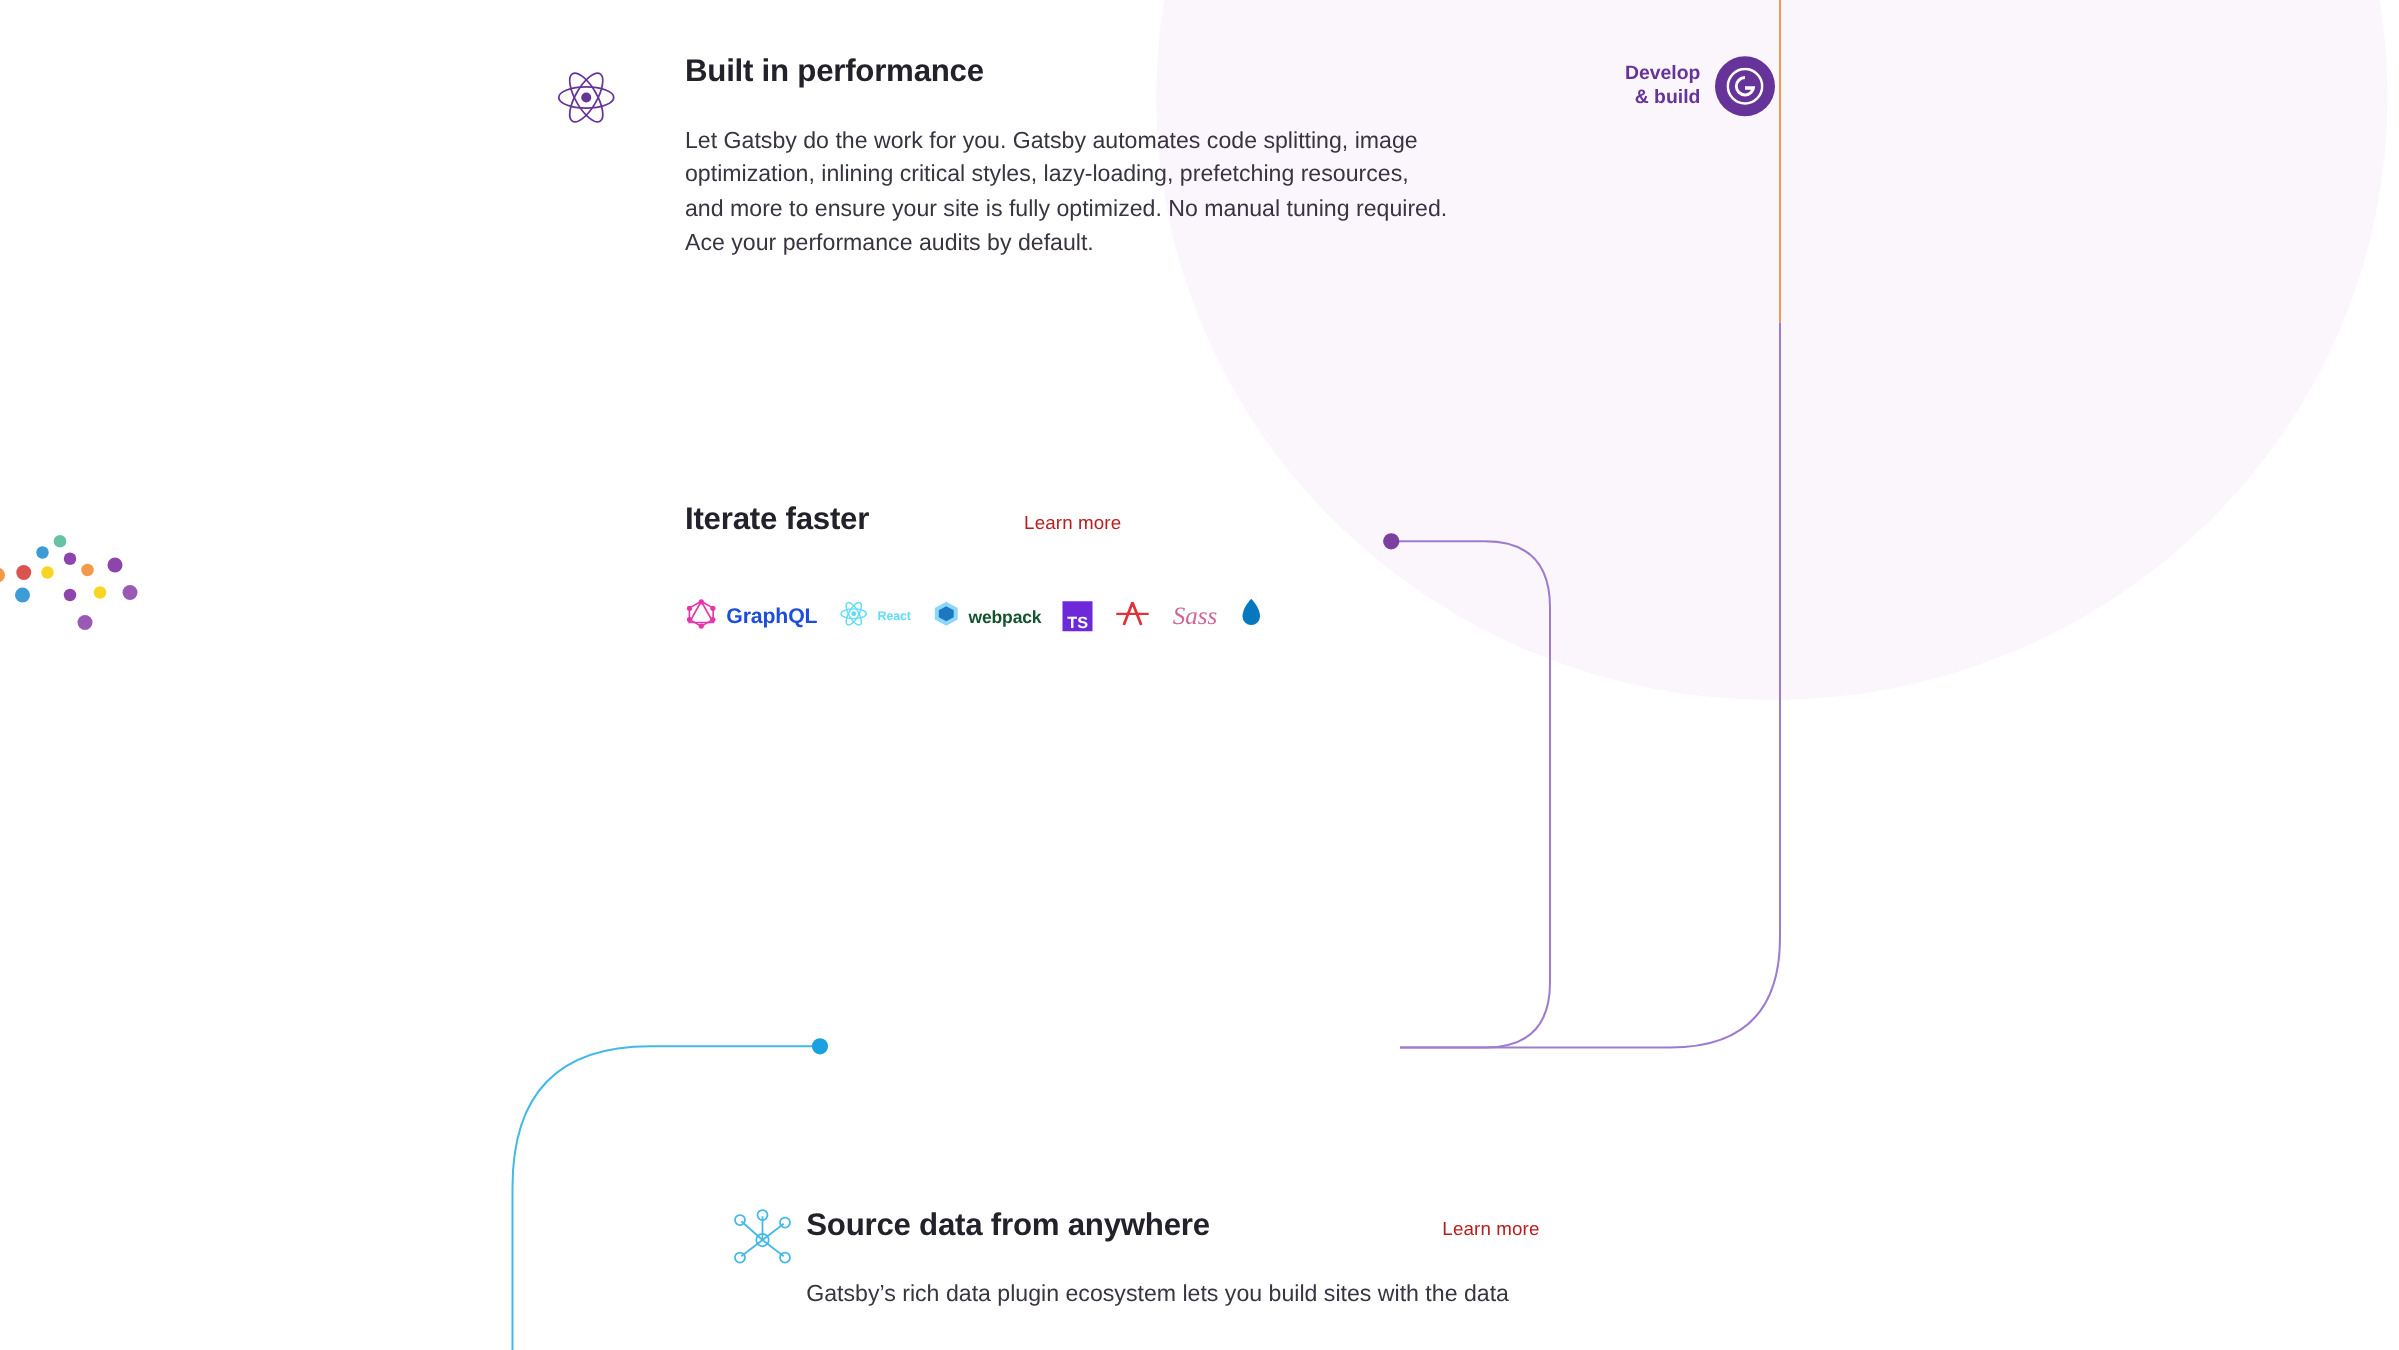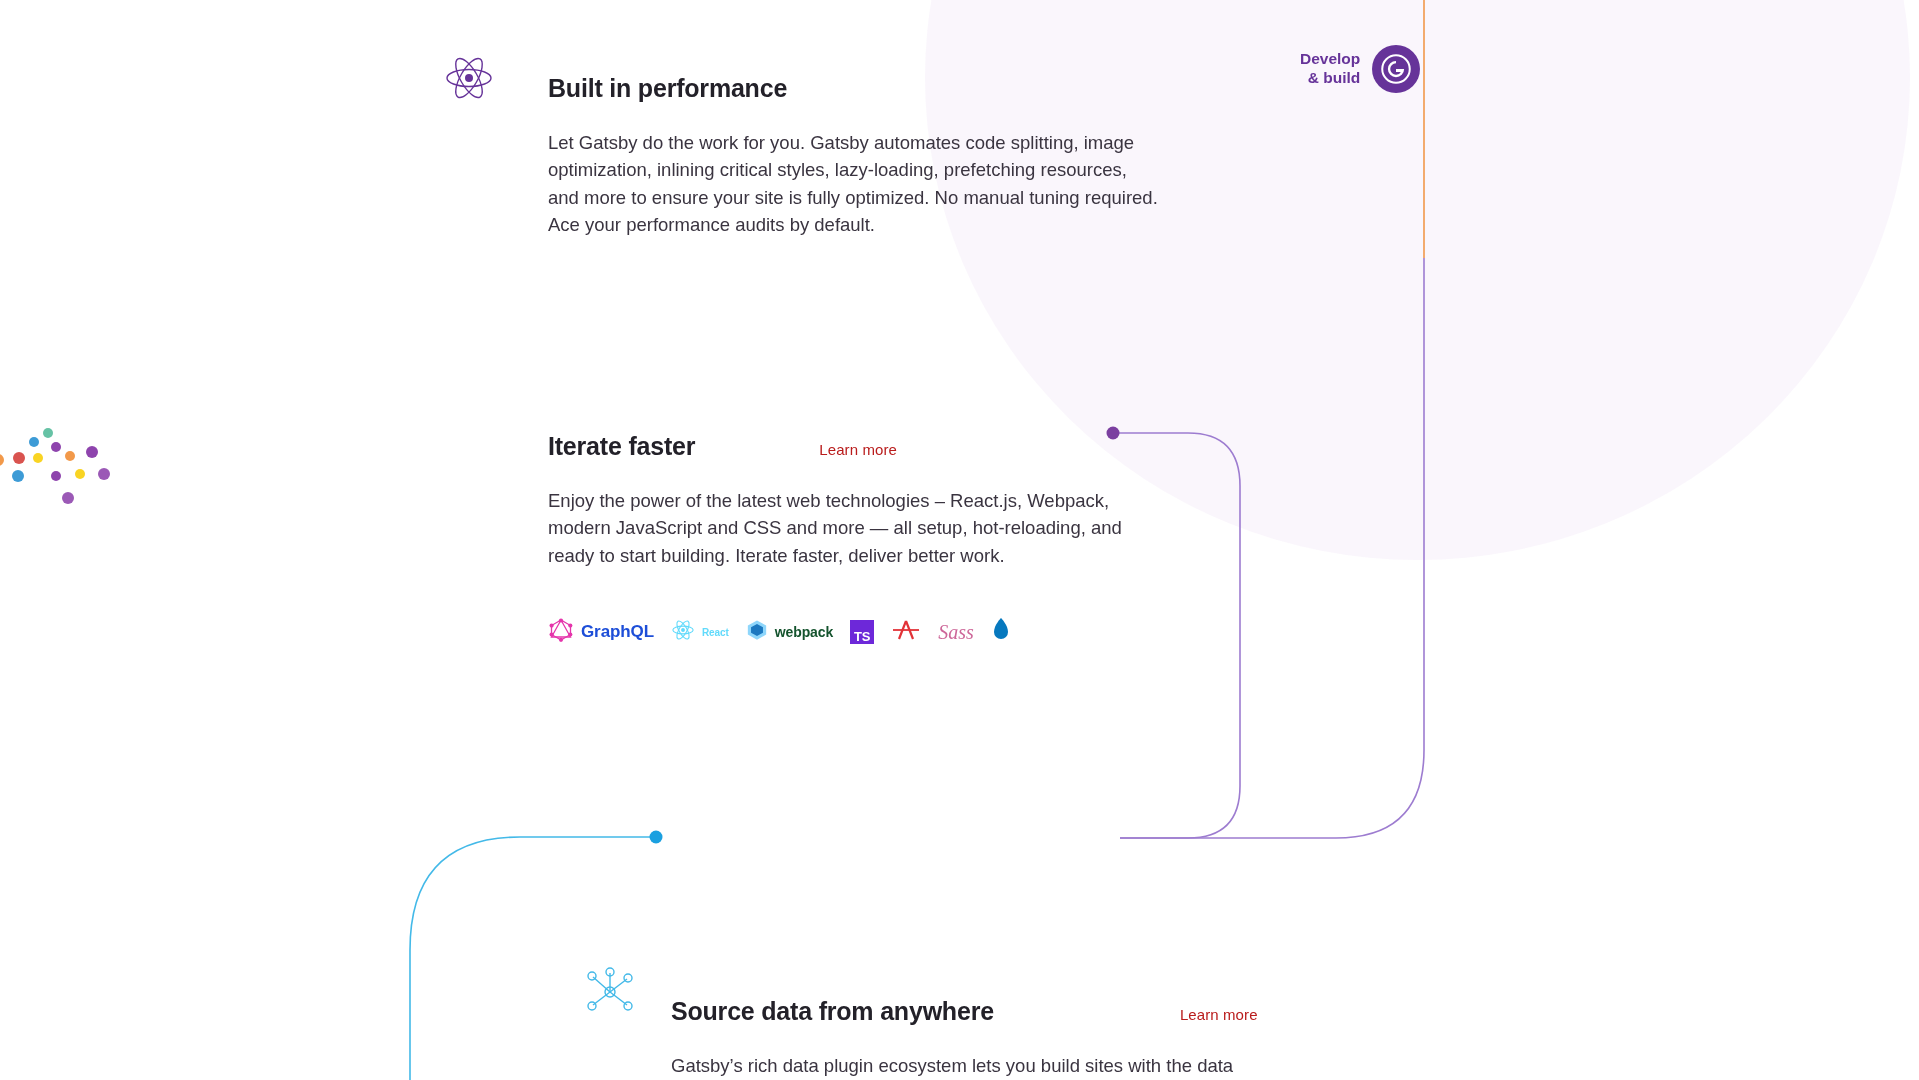--- a/index.html
+++ b/index.html
@@ -47,27 +47,26 @@
   }
 
   
   .content { position: relative; z-index: 3; }
 
   
   .section { position: absolute; }
 
   .sec-perf { left: 548px; top: 42px; width: 640px; }
   .sec-iter { left: 548px; top: 400px; width: 640px; }
-  .sec-source { left: 671px; top: 965px; width: 700px; }
+  .sec-source { left: 645px; top: 965px; width: 700px; }
 
   .sec-head {
     display: flex;
     align-items: baseline;
     gap: 20px;
-    margin-top: 31px;
   }
 
   .sec-title {
     font-size: 25px;
     font-weight: bold;
     letter-spacing: -0.2px;
     color: #232129;
     margin: 0;
     line-height: 1.2;
   }
@@ -217,21 +216,20 @@
         <h2 class="sec-title">Built in performance</h2>
       </div>
       <p class="sec-body">Let Gatsby do the work for you. Gatsby automates code splitting, image optimization, inlining critical styles, lazy-loading, prefetching resources, and more to ensure your site is fully optimized. No manual tuning required. Ace your performance audits by default.</p>
     </div>
 
     <div class="section sec-iter">
       <div class="sec-head" style="justify-content:flex-start; gap:124px;">
         <h2 class="sec-title">Iterate faster</h2>
         <a class="learn-more" href="#">Learn more</a>
       </div>
-      <p class="sec-body">Enjoy the power of the latest web technologies – React.js, Webpack, modern JavaScript and CSS and more — all setup, hot-reloading, and ready to start building. Iterate faster, deliver better work.</p>
 
       <div class="tech-row">
 
         <div class="tech-item">
           <span>
             <svg width="26" height="26" viewBox="0 0 26 26" xmlns="http://www.w3.org/2000/svg">
               <g stroke="#e535ab" stroke-width="1.3" fill="none">
                 <path d="M13 3 L22.5 20 L3.5 20 Z"></path>
                 <path d="M13 3 L3.5 8.5 L3.5 17.5 L13 23 L22.5 17.5 L22.5 8.5 Z"></path>
               </g>

